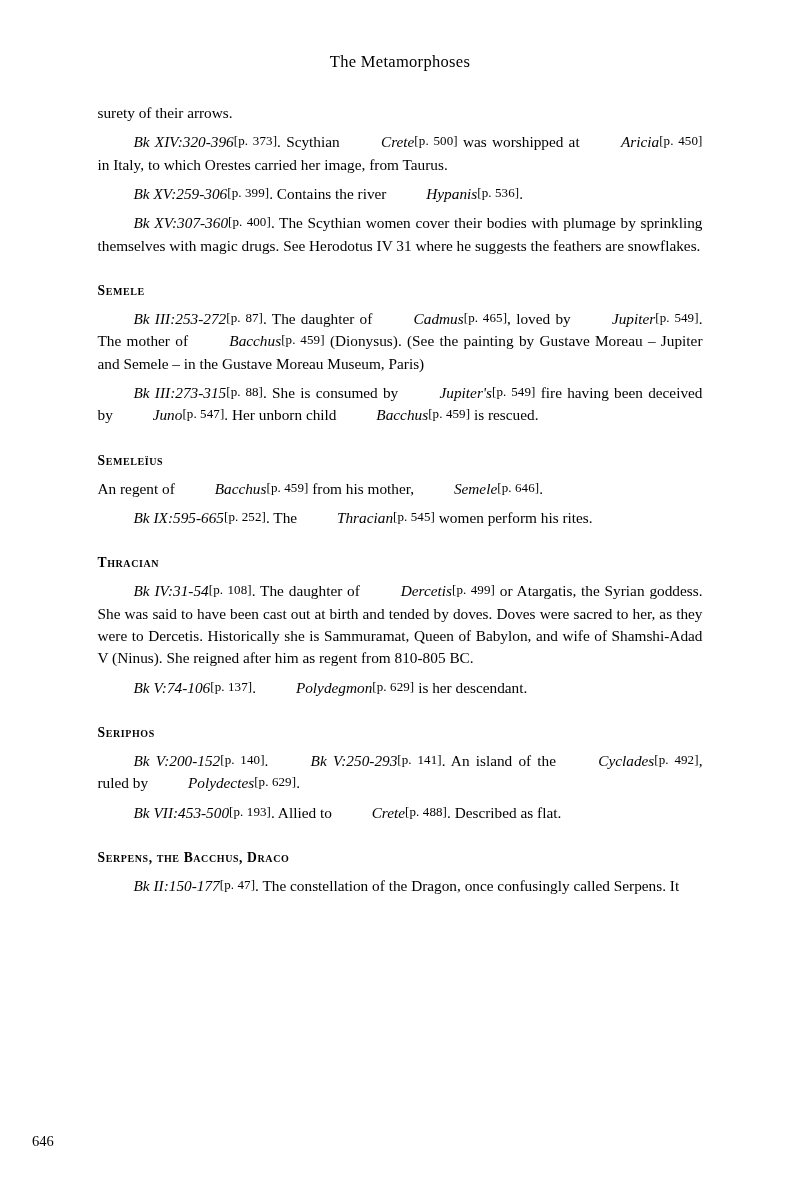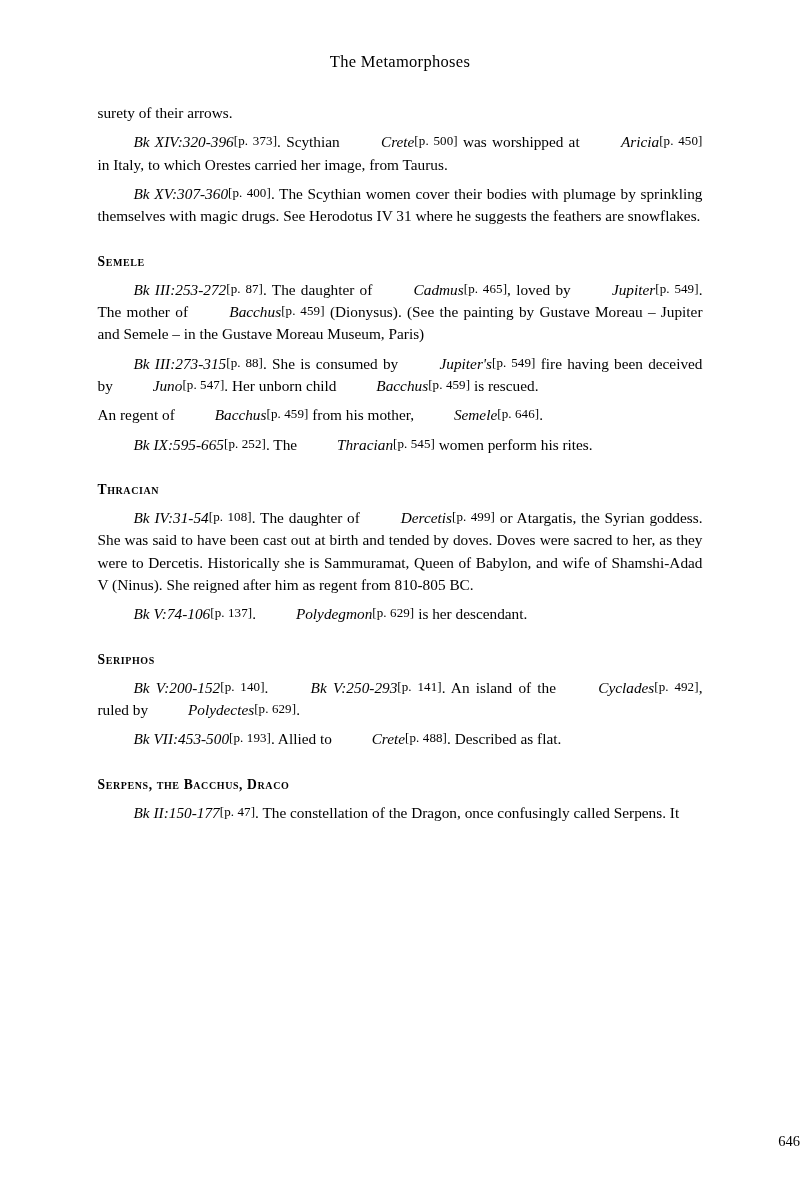--- a/index.html
+++ b/index.html
@@ -59,40 +59,42 @@
     font-size: 13px;
     font-style: normal;
     vertical-align: 0.12em;
     letter-spacing: 0.1px;
   }
   .folio {
     position: absolute;
     left: 0;
     right: 0;
     top: 1133px;
-    text-align: right;
+    text-align: left;
     font-size: 14.5px;
     font-family: "Liberation Serif", serif;
     margin-left: 32px;
   }
 </style>
 </head>
 <body>
 
 <div class="page">
 
   <div class="running-head">The Metamorphoses</div>
 
   <div class="body-col" id="body-col">
       <p class="para first"><span>surety of their arrows.</span></p>
       <p class="para"><span class="ref">Bk XIV:320-396</span><span class="cite">[p. 373]</span><span>. Scythian </span><span class="ref">Crete</span><span class="cite">[p. 500]</span><span> was worshipped at </span><span class="ref">Aricia</span><span class="cite">[p. 450]</span><span> in Italy, to which Orestes carried her image, from Taurus.</span></p>
+      <p class="para"><span class="ref">Bk XV:259-306</span><span class="cite">[p. 399]</span><span>. Contains the river </span><span class="ref">Hypanis</span><span class="cite">[p. 536]</span><span>.</span></p>
       <p class="para"><span class="ref">Bk XV:307-360</span><span class="cite">[p. 400]</span><span>. The Scythian women cover their bodies with plumage by sprinkling themselves with magic drugs. See Herodotus IV 31 where he suggests the feathers are snowflakes.</span></p>
       <div class="entry-head"><span>Semele</span></div>
       <p class="para"><span class="ref">Bk III:253-272</span><span class="cite">[p. 87]</span><span>. The daughter of </span><span class="ref">Cadmus</span><span class="cite">[p. 465]</span><span>, loved by </span><span class="ref">Jupiter</span><span class="cite">[p. 549]</span><span>. The mother of </span><span class="ref">Bacchus</span><span class="cite">[p. 459]</span><span> (Dionysus). (See the painting by Gustave Moreau – Jupiter and Semele – in the Gustave Moreau Museum, Paris)</span></p>
       <p class="para"><span class="ref">Bk III:273-315</span><span class="cite">[p. 88]</span><span>. She is consumed by </span><span class="ref">Jupiter's</span><span class="cite">[p. 549]</span><span> fire having been deceived by </span><span class="ref">Juno</span><span class="cite">[p. 547]</span><span>. Her unborn child </span><span class="ref">Bacchus</span><span class="cite">[p. 459]</span><span> is rescued.</span></p>
+      <div class="entry-head"><span>Semeleïus</span></div>
       <p class="para"><span>An regent of </span><span class="ref">Bacchus</span><span class="cite">[p. 459]</span><span> from his mother, </span><span class="ref">Semele</span><span class="cite">[p. 646]</span><span>.</span></p>
       <p class="para"><span class="ref">Bk IX:595-665</span><span class="cite">[p. 252]</span><span>. The </span><span class="ref">Thracian</span><span class="cite">[p. 545]</span><span> women perform his rites.</span></p>
       <div class="entry-head"><span>Thracian</span></div>
       <p class="para"><span class="ref">Bk IV:31-54</span><span class="cite">[p. 108]</span><span>. The daughter of </span><span class="ref">Dercetis</span><span class="cite">[p. 499]</span><span> or Atargatis, the Syrian goddess. She was said to have been cast out at birth and tended by doves. Doves were sacred to her, as they were to Dercetis. Historically she is Sammuramat, Queen of Babylon, and wife of Shamshi-Adad V (Ninus). She reigned after him as regent from 810-805 BC.</span></p>
       <p class="para"><span class="ref">Bk V:74-106</span><span class="cite">[p. 137]</span><span>. </span><span class="ref">Polydegmon</span><span class="cite">[p. 629]</span><span> is her descendant.</span></p>
       <div class="entry-head"><span>Seriphos</span></div>
       <p class="para"><span class="ref">Bk V:200-152</span><span class="cite">[p. 140]</span><span>. </span><span class="ref">Bk V:250-293</span><span class="cite">[p. 141]</span><span>. An island of the </span><span class="ref">Cyclades</span><span class="cite">[p. 492]</span><span>, ruled by </span><span class="ref">Polydectes</span><span class="cite">[p. 629]</span><span>.</span></p>
       <p class="para"><span class="ref">Bk VII:453-500</span><span class="cite">[p. 193]</span><span>. Allied to </span><span class="ref">Crete</span><span class="cite">[p. 488]</span><span>. Described as flat.</span></p>
       <div class="entry-head"><span>Serpens, the Bacchus, Draco</span></div>
       <p class="para"><span class="ref">Bk II:150-177</span><span class="cite">[p. 47]</span><span>. The constellation of the Dragon, once confusingly called Serpens. It</span></p>

